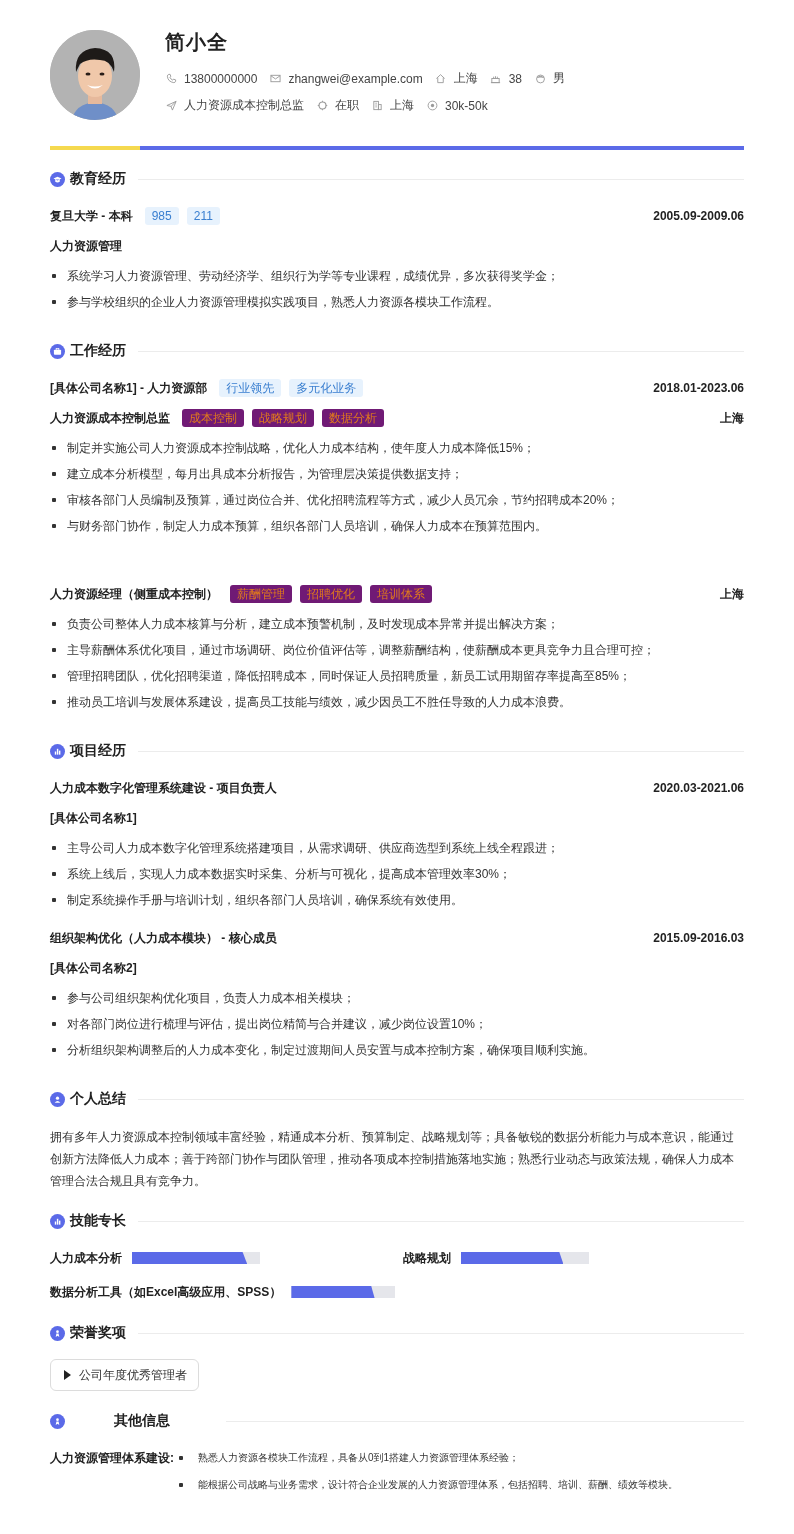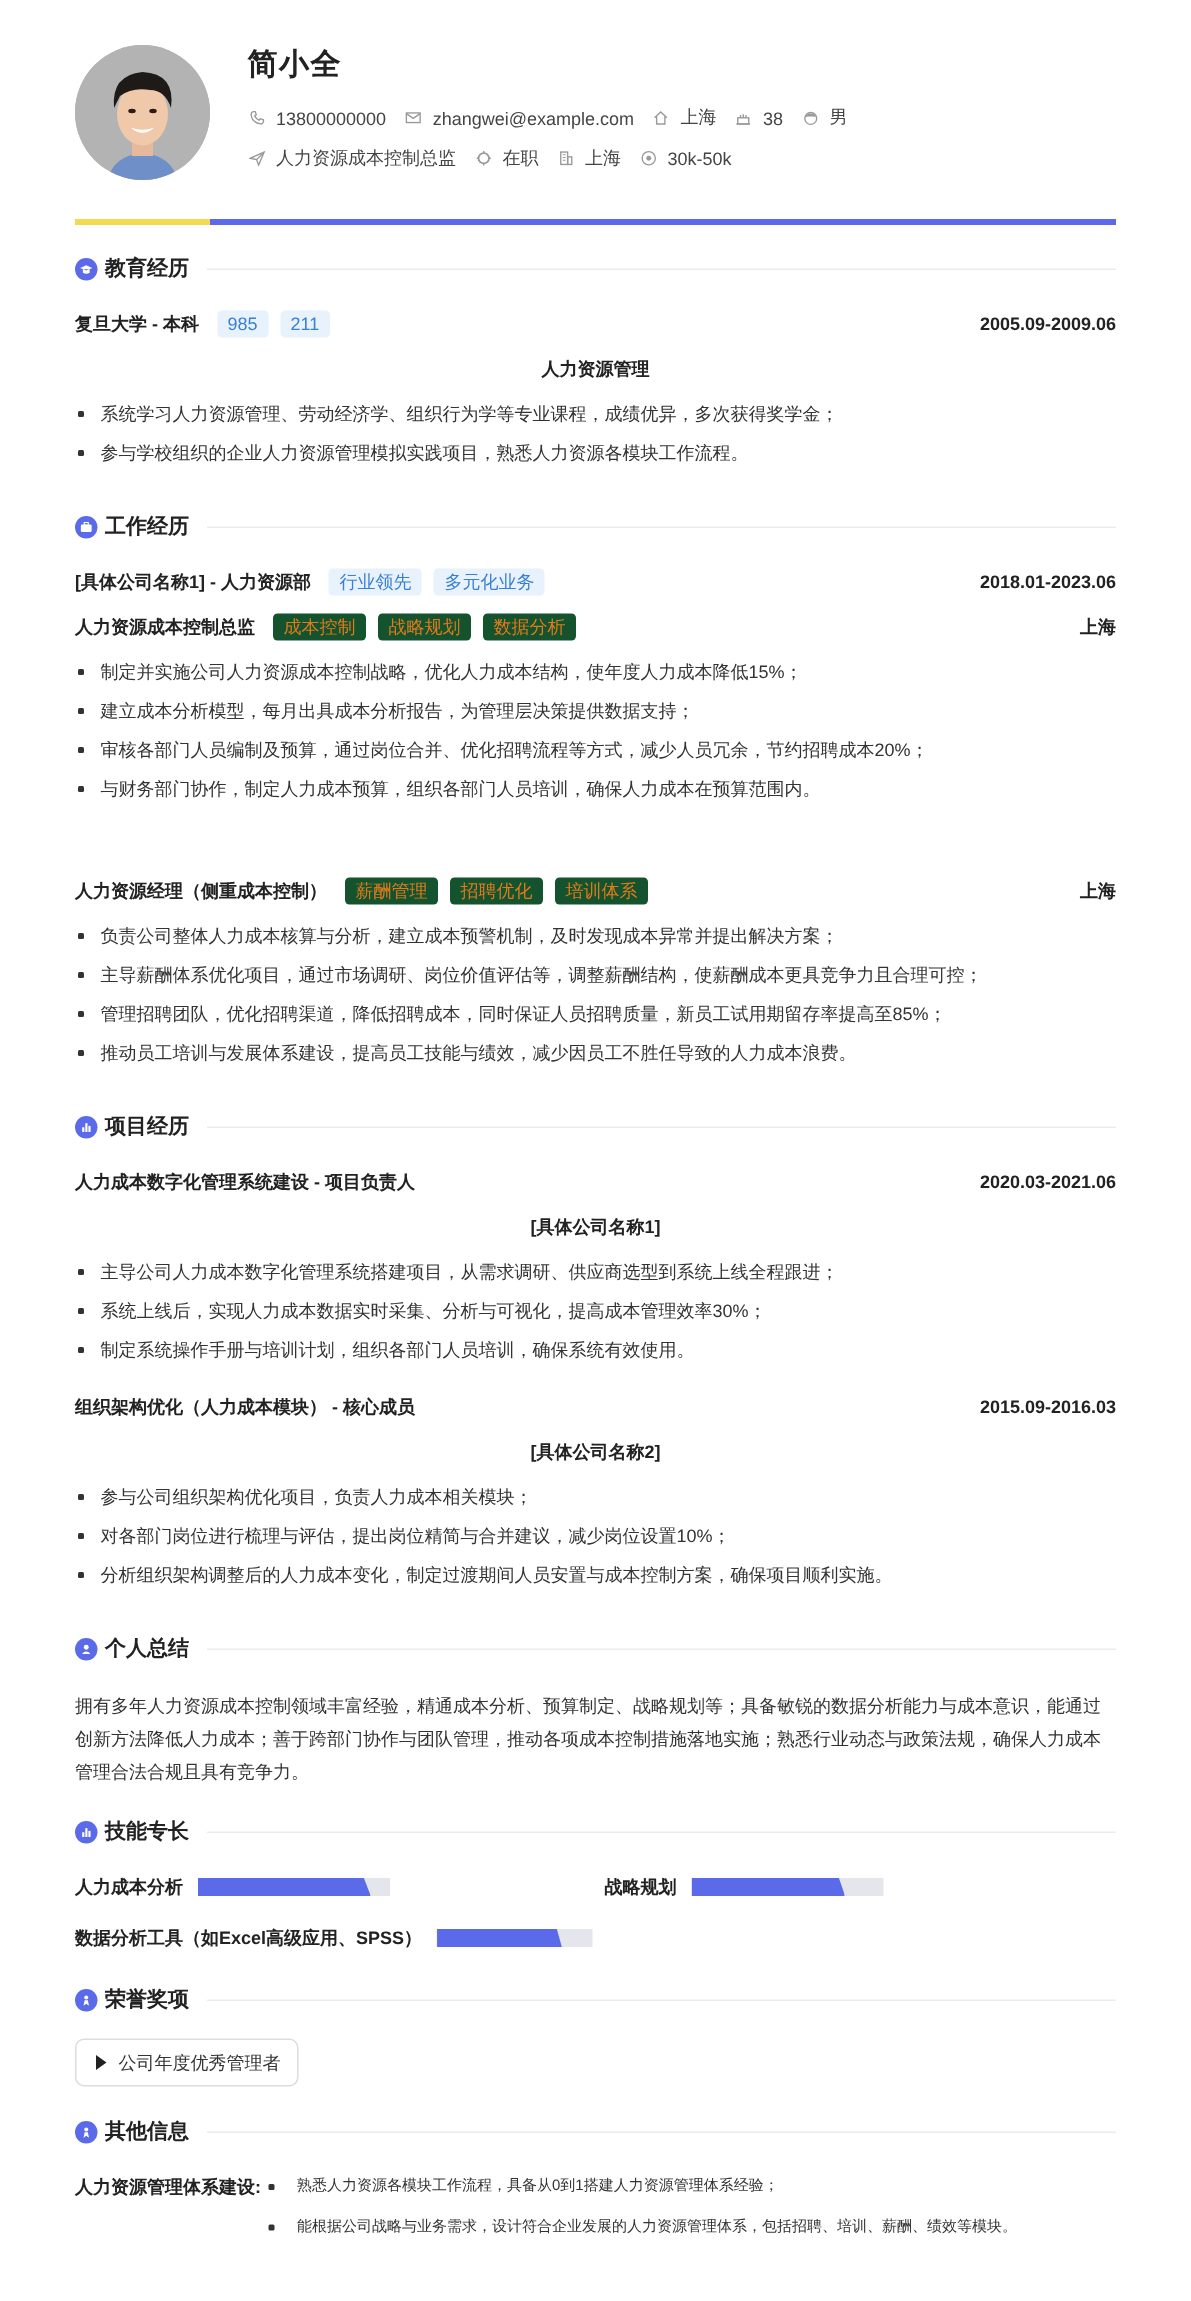--- a/index.html
+++ b/index.html
@@ -32,26 +32,26 @@
 
   
   .section-title {
     position: absolute; left: 0; width: 694px; display: flex; align-items: center; height: 20px;
   }
   .section-title .sic { width: 15px; height: 15px; border-radius: 50%; background: #5b6ae8; display: inline-flex; align-items: center; justify-content: center; margin-right: 5px; }
   .section-title .sic svg { width: 9px; height: 9px; }
   .section-title .stx { font-size: 14px; font-weight: bold; color: #222; margin-right: 12px; }
   .section-title .line { flex: 1; height: 1px; background: #ececec; }
 
-  .row { position: absolute; left: 0; width: 694px; display: flex; align-items: center; height: 20px; justify-content: center; }
+  .row { position: absolute; left: 0; width: 694px; display: flex; align-items: center; height: 20px; }
   .row .left { display: flex; align-items: center; font-size: 12px; font-weight: bold; color: #222; }
   .row .right { margin-left: auto; font-size: 12px; font-weight: bold; color: #222; }
   .tag { display: inline-block; font-size: 12px; font-weight: normal; padding: 1px 7px; border-radius: 3px; margin-left: 8px; line-height: 16px; }
   .tag.blue { background: #e7f2fd; color: #3a7fd0; }
-  .tag.orange { background: #14532d; color: #e07a1c; }
+  .tag.orange { background: #701a75; color: #e07a1c; }
   .tag.first { margin-left: 12px; }
 
   .bullets { position: absolute; left: 0; width: 694px; list-style: none; }
   .bullets li { position: relative; padding-left: 17px; font-size: 12px; color: #333; height: 26px; line-height: 26px; white-space: nowrap; }
   .bullets li::before { content: ""; position: absolute; left: 2px; top: 11px; width: 4px; height: 4px; background: #333; border-radius: 1px; }
 
   .para { position: absolute; left: 0; width: 694px; font-size: 12px; color: #333; line-height: 22px; }
 
   .skill { position: absolute; display: flex; align-items: center; height: 20px; }
   .skill .sl { font-size: 12px; font-weight: bold; color: #222; margin-right: 10px; white-space: nowrap; }
@@ -358,21 +358,21 @@
         </svg>
       </span>
     <span class="stx">荣誉奖项</span>
     <span class="line"></span>
   </div>
   <div class="award">
     <span class="tri"></span>
     <span>公司年度优秀管理者</span>
   </div>
 
-  <div class="section-title" style="top:1411px;">
+  <div class="section-title" style="top:1411px;gap:44px;">
     <span class="sic">
         <svg viewBox="0 0 10 10">
           <circle cx="5" cy="3" r="1.5" fill="#fff"></circle>
           <path d="M3 9 L3.8 5 L6.2 5 L7 9 L5 7.5 Z" fill="#fff"></path>
         </svg>
       </span>
     <span class="stx">其他信息</span>
     <span class="line"></span>
   </div>
   <div class="other">

